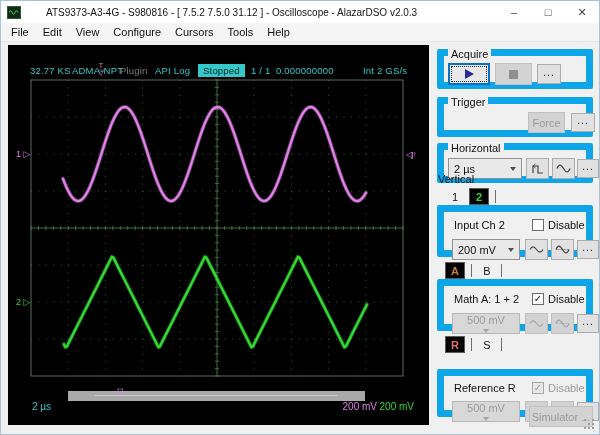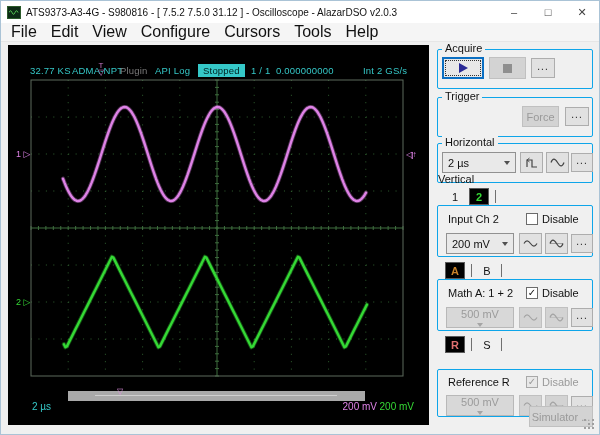--- a/index.html
+++ b/index.html
@@ -2,50 +2,50 @@
 <html><head>
 <meta charset="utf-8">
 <style>
   * { box-sizing: border-box; margin: 0; padding: 0; }
   body { font-family: "Liberation Sans", sans-serif; background:#888; }
   .window { position:relative; width:600px; height:435px; background:#f0f0f0;
             border:1px solid #aac3d6; overflow:hidden; }
 
   
   .titlebar { position:absolute; left:0; top:0; width:100%; height:22px; background:#ffffff;
-              display:flex; align-items:center; }
+              display:flex; align-items:center;gap:20px; }
   .app-icon { width:14px; height:13px; margin:0 5px 0 6px; background:#0d2b16; border:1px solid #2a5a2a;
               display:flex; align-items:center; justify-content:center; }
   .title-text { font-size:10px; color:#111; white-space:nowrap; }
   .wctl { position:absolute; right:0; top:0; height:22px; display:flex; }
   .wbtn { width:34px; height:22px; display:flex; align-items:center; justify-content:center;
           font-size:11px; color:#444; }
 
   
   .menubar { position:absolute; left:0; top:22px; width:100%; height:19px; background:#f5f5f5;
              border-bottom:1px solid #e6e6e6; display:flex; align-items:center; padding-left:3px; }
-  .menu-item { font-size:16px; color:#111; padding:2px 7px; }
+  .menu-item { font-size:11px; color:#111; padding:2px 7px; }
 
   
   .scope { position:absolute; left:7px; top:44px; width:421px; height:380px; background:#000; }
   .st { position:absolute; top:5px; font-size:9.5px; letter-spacing:0.2px; white-space:nowrap;margin-top:15px; }
   .st.c { color:#35c8c8; }
   .st.g { color:#7a7a7a; }
   .st.badge { background:#35c8c8; color:#002020; padding:1px 5px; top:4px; }
   #scope-svg { position:absolute; left:0; top:0; }
   .mk { position:absolute; font-size:9px; line-height:10px; white-space:nowrap; }
   .tmk { position:absolute; color:#c878c8; font-size:8px; line-height:7px; text-align:center; width:10px; }
   .smk { position:absolute; font-size:8px; color:#e090e0; line-height:8px; }
   .lvl { position:absolute; font-size:8px; letter-spacing:-1px; }
   .sbar { position:absolute; left:60px; top:346px; width:297px; height:10px; background:#a9a9a9; }
   .sbar .hl { position:absolute; left:27px; top:4px; width:242px; height:1px; background:#cfcfcf; }
   .blabel { position:absolute; top:356px; font-size:10px; white-space:nowrap; }
 
   
-  .gbox { position:absolute; border:1px solid #0ea5e9; border-radius:2px; background:#f0f0f0;text-decoration:underline; }
+  .gbox { position:absolute; border:7px solid #0ea5e9; border-radius:2px; background:#f0f0f0;text-decoration:underline; }
   .glabel { position:absolute; top:-8px; left:4px; background:#f0f0f0; padding:0 3px; font-size:11px; color:#111; }
   .freelabel { position:absolute; font-size:11px; color:#111; }
   .btn { position:absolute; background:#e1e1e1; border:1px solid #adadad;
          display:flex; align-items:center; justify-content:center; font-size:11px; color:#222; }
   .btn.disabled { background:#d3d3d3; border-color:#c0c0c0; color:#9a9a9a; }
   .btn.more { font-size:10px; letter-spacing:1px; padding-bottom:4px; }
   .btn.play { background:#e8e8e8; border:2px solid #0b6fc2; outline:1px dotted #333; outline-offset:-4px; }
   .play-tri { width:0; height:0; border-left:9px solid #2a2a96; border-top:5px solid transparent; border-bottom:5px solid transparent; }
   .stop-sq { width:9px; height:9px; background:#8f8f8f; }
   .combo { position:absolute; background:#e9e9e9; border:1px solid #919191; display:flex;

